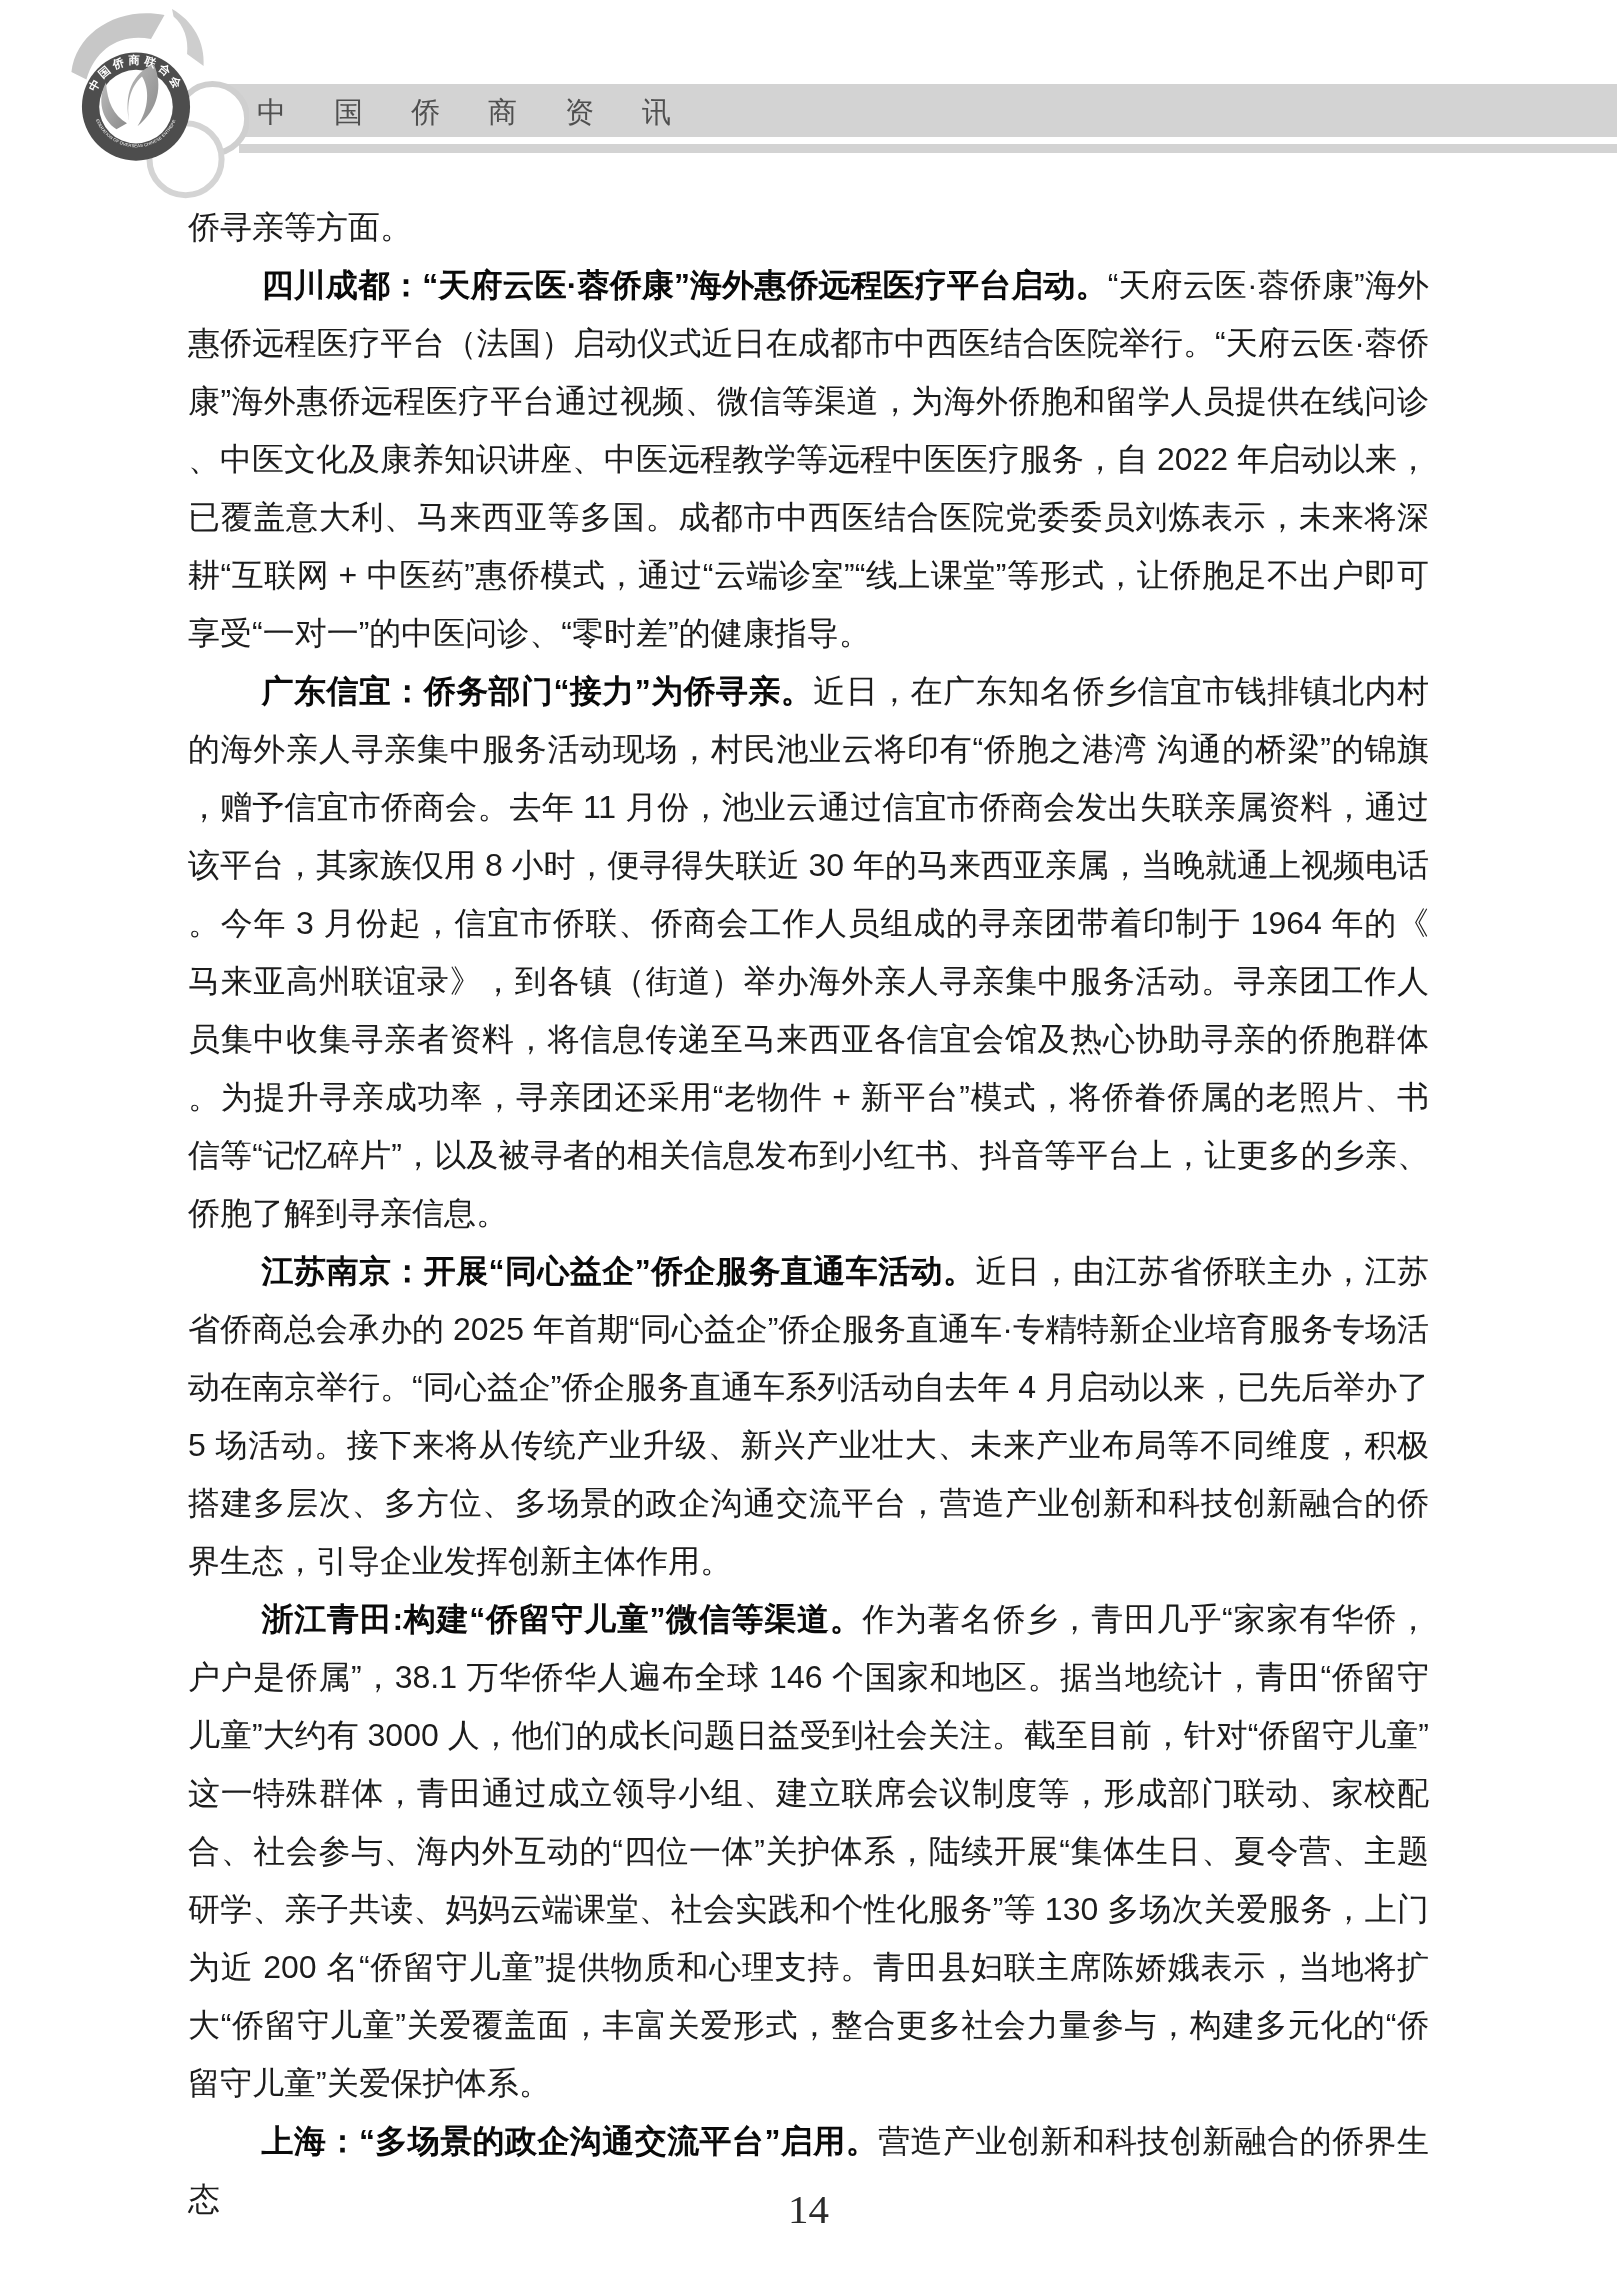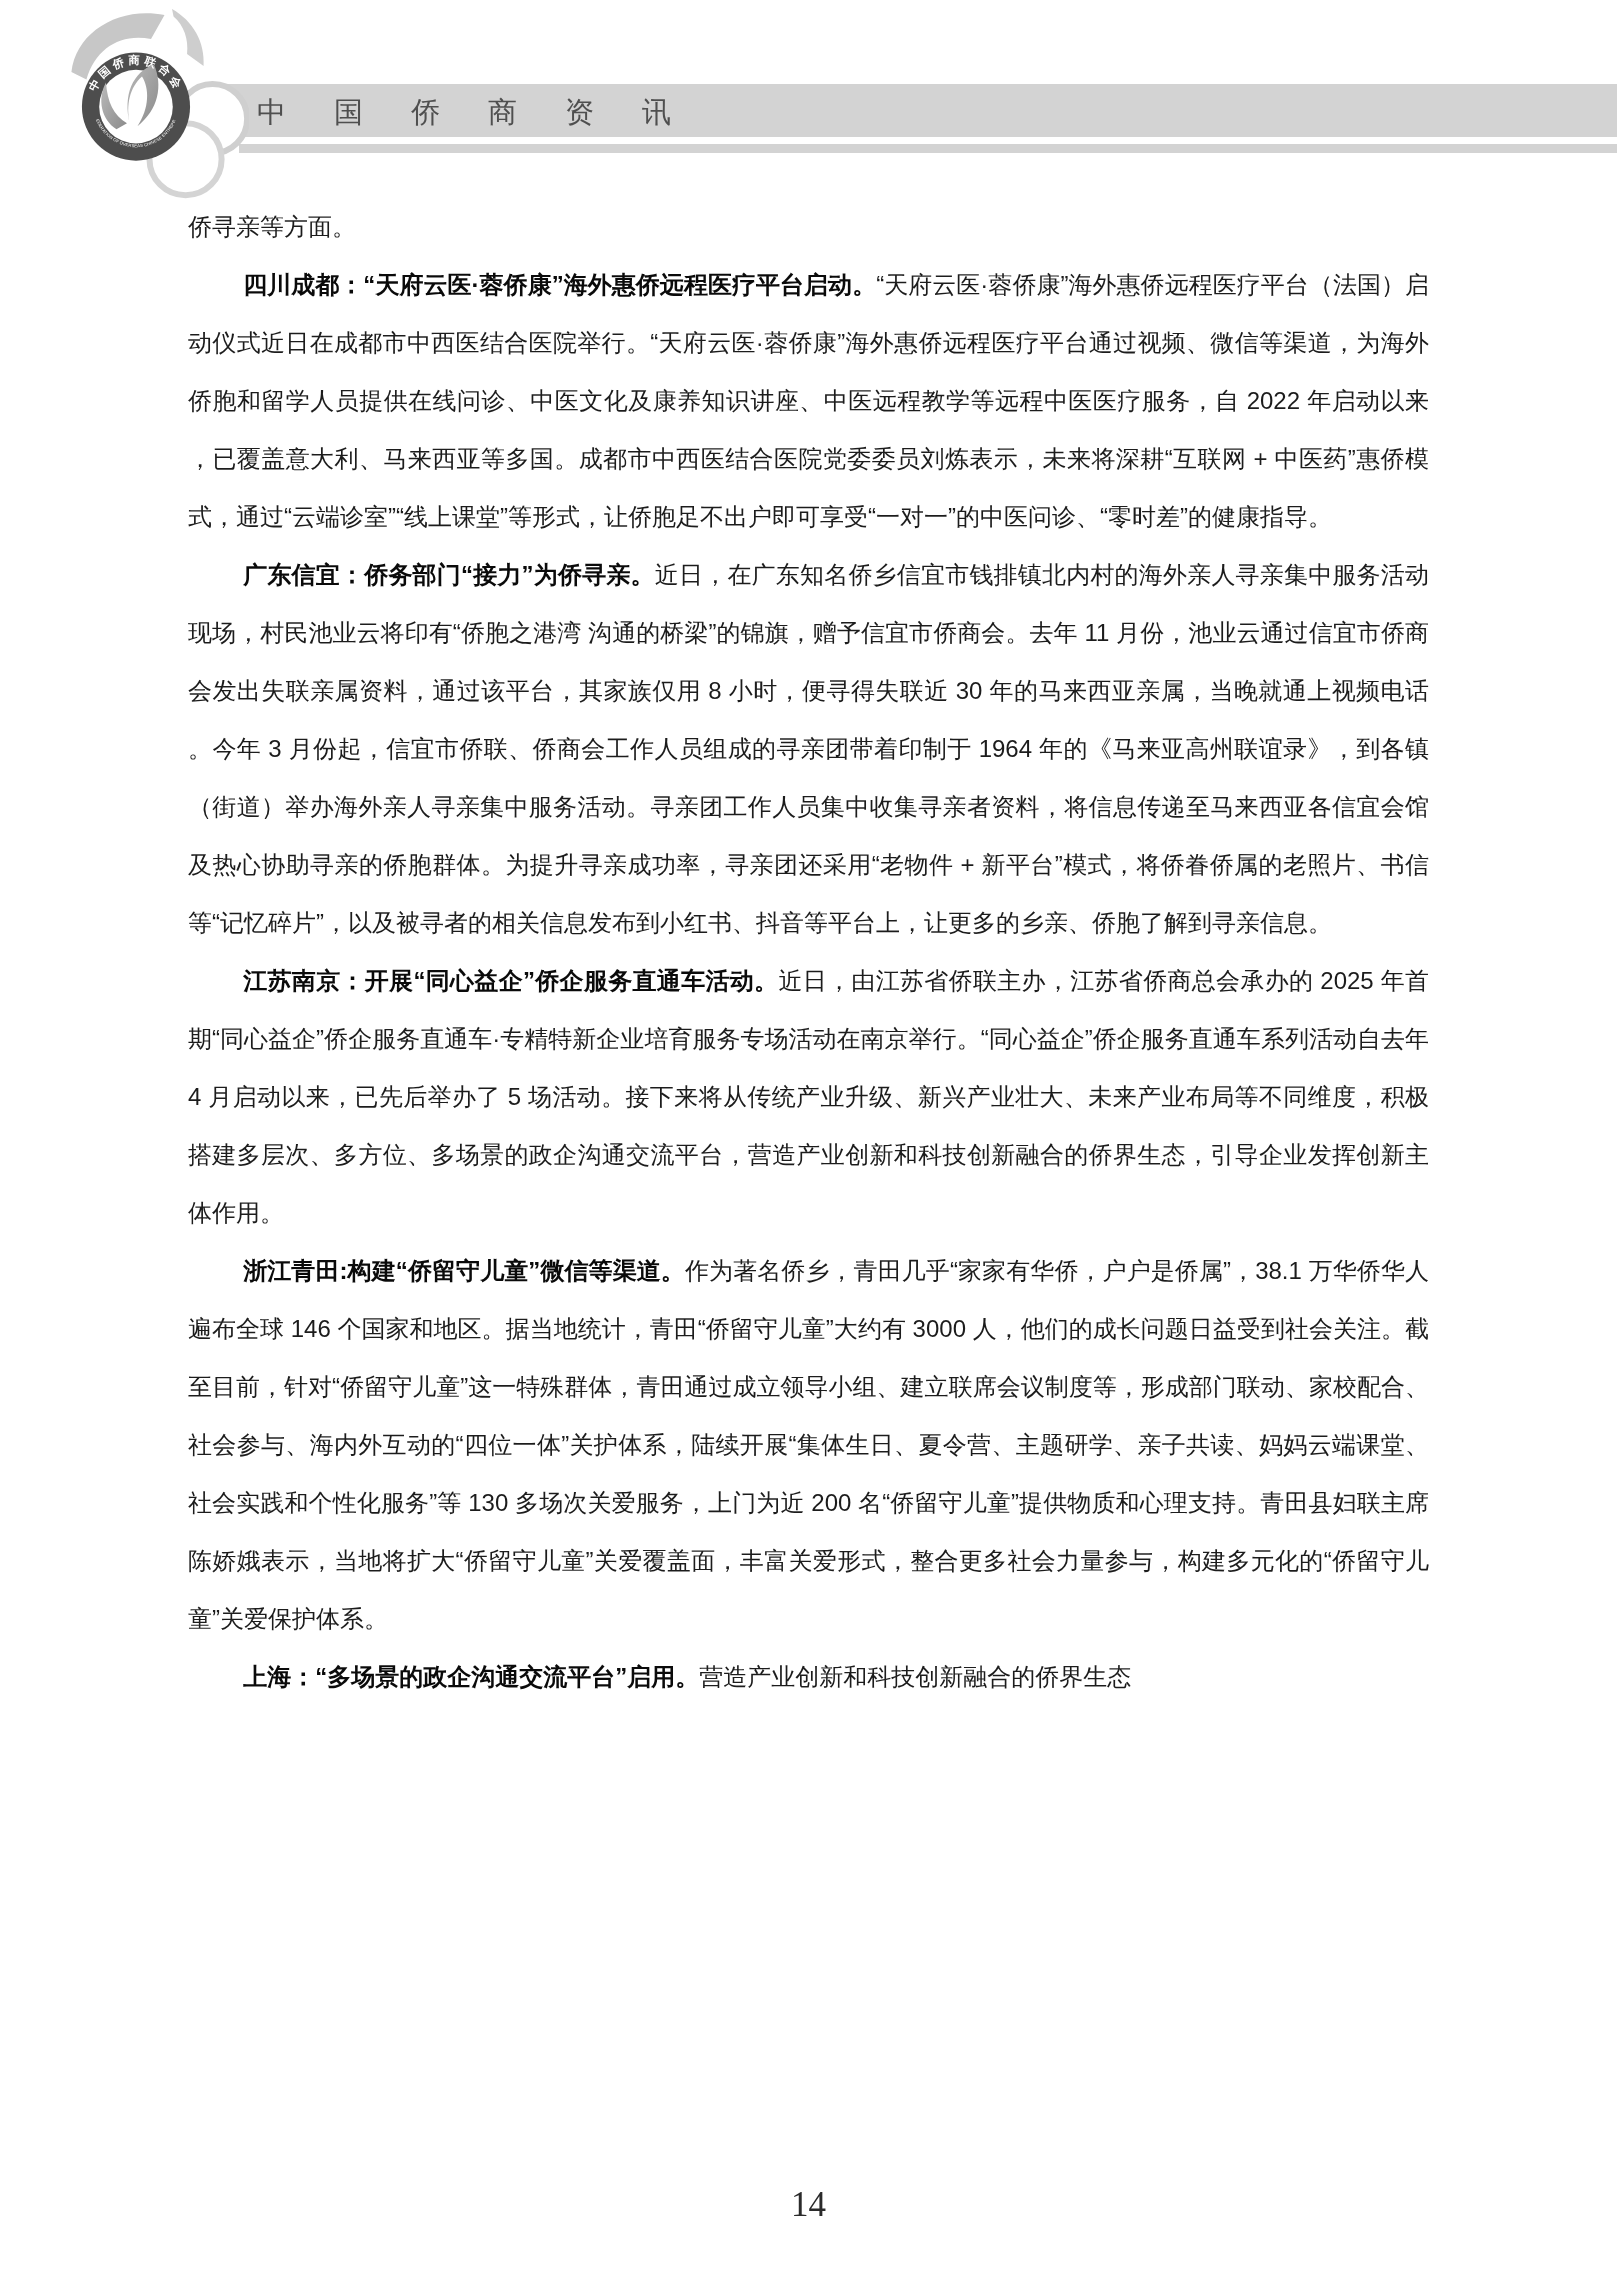--- a/index.html
+++ b/index.html
@@ -31,41 +31,41 @@
     font-weight:400;
   }
   .logo-svg{
     position:absolute; left:38px; top:6px;
     width:211px; height:199px;
   }
   
   .article{
     position:absolute; left:188px; top:198px;
     width:1241px;
-    font-size:24px;
+    font-size:32px;
     line-height:58px;
     color:#1c1c1c;
     text-align:justify;
     text-justify:inter-ideograph;
   }
   .article p{
     margin:0;
     text-indent:2.3em;
     word-break:break-all;
     line-break:anywhere;
   }
   .article p.no-indent{ text-indent:0; }
   .lead{ font-weight:700; color:#0a0a0a; }
   
   .page-number{
     position:absolute; left:0; top:2185px;
     width:100%;
     text-align:center;
     font-family:"Liberation Serif", serif;
-    font-size:35px;
+    font-size:41px;
     color:#2b2b2b;
   }
 </style>
 </head>
 <body>
 
 <div class="page">
 
   <div class="bar-main"></div>
   <div class="bar-thin"></div>

